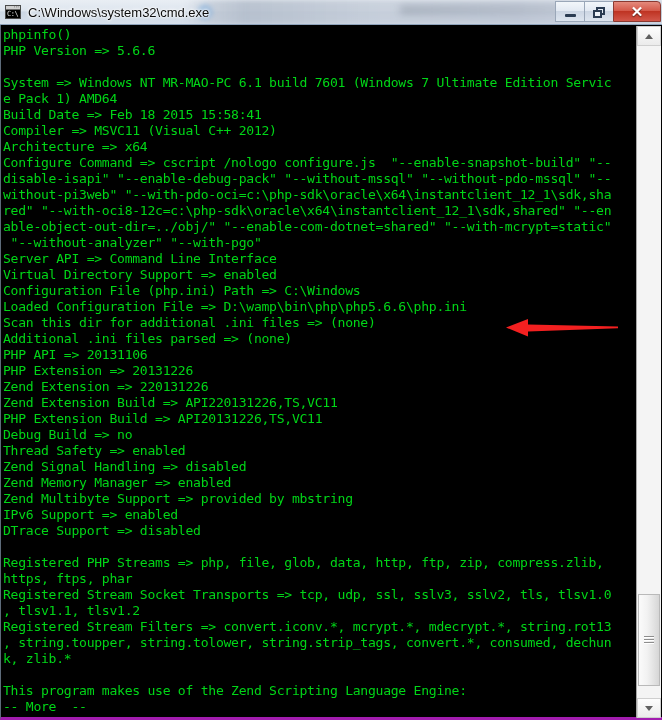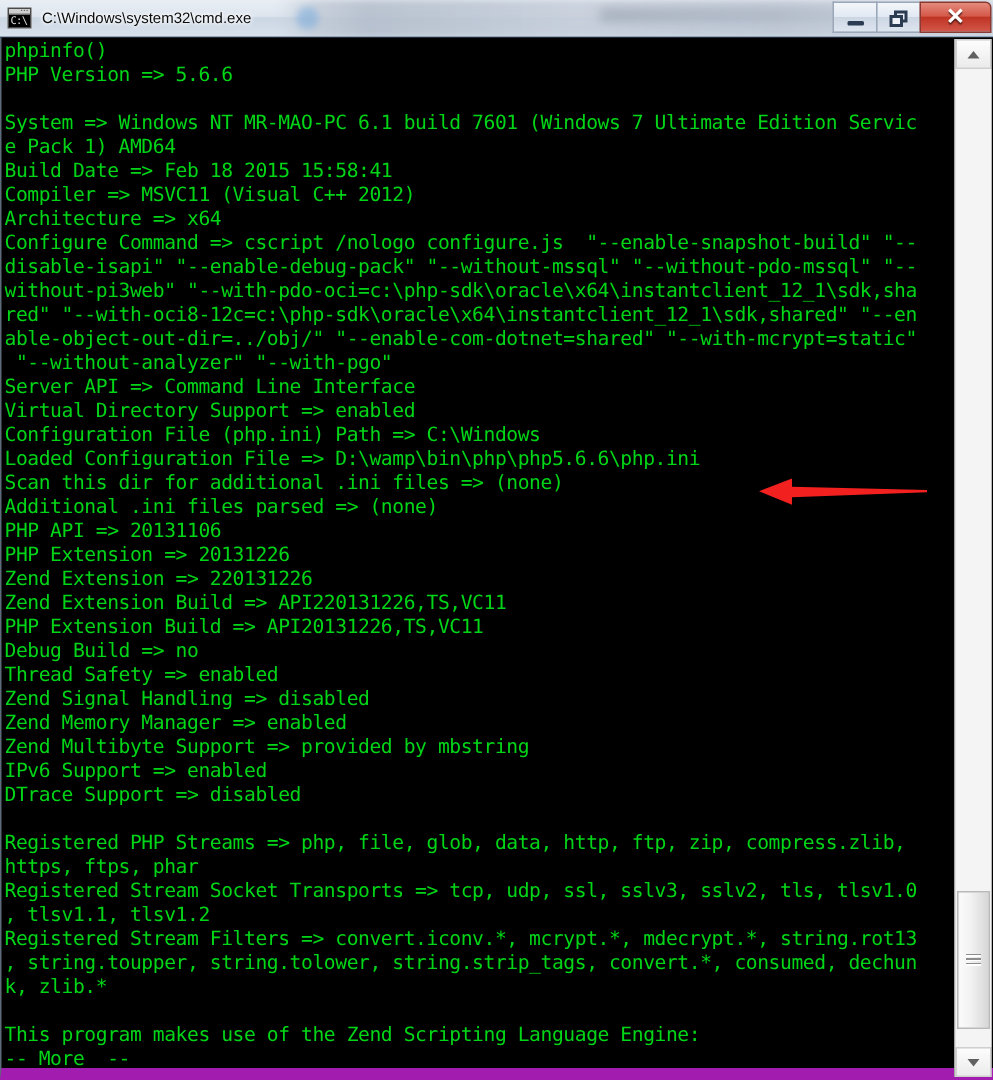--- a/index.html
+++ b/index.html
@@ -106,21 +106,21 @@
     font-family: "DejaVu Sans Mono", monospace;
     padding-left: 1px;
     letter-spacing: -0.5px;
     overflow: hidden;
   }
   #title-text {
     position: relative;
     z-index: 3;
     margin-left: 7px;
     font-family: "Liberation Sans", sans-serif;
-    font-size: 10px;
+    font-size: 13px;
     color: #0b0b0b;
     white-space: nowrap;
     text-shadow: 0 0 3px #fff, 0 0 5px #fff, 0 0 2px #fff;
   }
 
   
   #winbtns {
     position: absolute;
     right: 1px; top: 1px;
     height: 21px;
@@ -179,21 +179,21 @@
 
   
   #console {
     position: absolute;
     left: 0; top: 25px;
     width: 662px;
     height: 695px;
     box-sizing: border-box;
     background: #000;
     border-left: 1px solid #5d6b7a;
-    border-bottom: 8px solid #a21caf;
+    border-bottom: 3px solid #a21caf;
     overflow: hidden;
   }
   #screen {
     position: absolute;
     left: 2px; top: 2px;
     width: 632px;
     height: 688px;
     overflow: hidden;
   }
   #lines {

